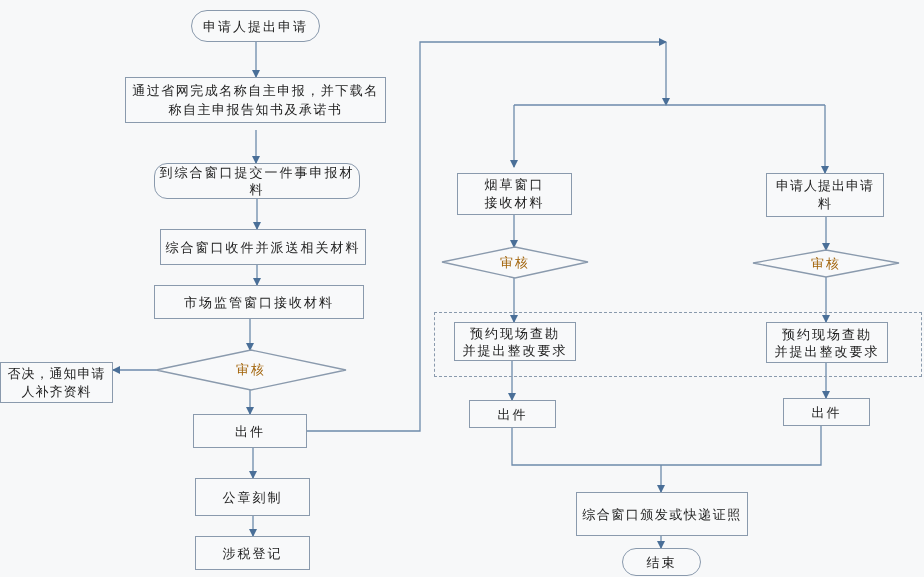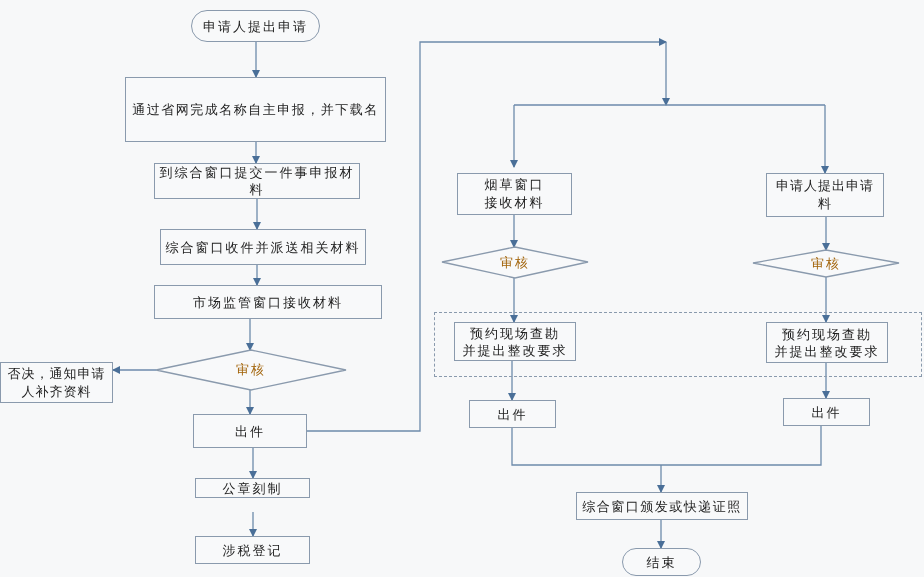--- a/index.html
+++ b/index.html
@@ -61,59 +61,60 @@
     <polygon points="826,250 899,263 826,277 753,263"></polygon>
   </g>
 </svg>
 
 <div class="dashed" style="left:434px; top:312px; width:488px; height:65px;"></div>
 
 <div class="node term" style="left:191px; top:10px; width:129px; height:32px;">
   <span>申请人提出申请</span>
 </div>
 
-<div class="node" style="left:125px; top:77px; width:261px; height:65px; letter-spacing:1.5px;">
+<div class="node" style="left:125px; top:77px; width:261px; height:46px; letter-spacing:1.5px;">
   <span>
     <span>通过省网完成名称自主申报，并下载名</span><br>
+    <span>称自主申报告知书及承诺书</span>
   </span>
 </div>
 
-<div class="node" style="left:154px; top:163px; width:206px; height:36px; line-height:17px;">
+<div class="node" style="left:154px; top:163px; width:206px; height:36px; line-height:17px;border-radius:13px;">
   <span>
     <span>到综合窗口提交一件事申报材</span><br>
     <span>料</span>
   </span>
 </div>
 
 <div class="node" style="left:160px; top:229px; width:206px; height:36px;">
   <span>综合窗口收件并派送相关材料</span>
 </div>
 
-<div class="node" style="left:154px; top:285px; width:228px; height:34px;">
+<div class="node" style="left:154px; top:285px; width:210px; height:34px;">
   <span>市场监管窗口接收材料</span>
 </div>
 
 <div class="label" style="left:156px; top:350px; width:190px; height:40px;">审核</div>
 
 <div class="node" style="left:0px; top:349px; width:113px; height:41px; letter-spacing:1px; line-height:18px;margin-top:13px;">
   <span>
     <span>否决，通知申请</span><br>
     <span>人补齐资料</span>
   </span>
 </div>
 
 <div class="node" style="left:193px; top:414px; width:114px; height:34px;">
   <span>出件</span>
 </div>
 
-<div class="node" style="left:195px; top:478px; width:115px; height:20px;">
+<div class="node" style="left:195px; top:478px; width:115px; height:38px;">
   <span>公章刻制</span>
 </div>
 
-<div class="node" style="left:195px; top:536px; width:115px; height:28px;">
+<div class="node" style="left:195px; top:536px; width:115px; height:34px;">
   <span>涉税登记</span>
 </div>
 
 <div class="node" style="left:457px; top:167px; width:115px; height:42px; line-height:18px;margin-top:6px;">
   <span>
     <span>烟草窗口</span><br>
     <span>接收材料</span>
   </span>
 </div>
 
@@ -143,19 +144,19 @@
   <span>
     <span>预约现场查勘</span><br>
     <span>并提出整改要求</span>
   </span>
 </div>
 
 <div class="node" style="left:783px; top:398px; width:87px; height:28px;">
   <span>出件</span>
 </div>
 
-<div class="node" style="left:576px; top:492px; width:172px; height:28px; letter-spacing:1.5px;">
+<div class="node" style="left:576px; top:492px; width:172px; height:44px; letter-spacing:1.5px;">
   <span>综合窗口颁发或快递证照</span>
 </div>
 
 <div class="node term" style="left:622px; top:548px; width:79px; height:28px; border-radius:14px;">
   <span>结束</span>
 </div>
 
 </body></html>

